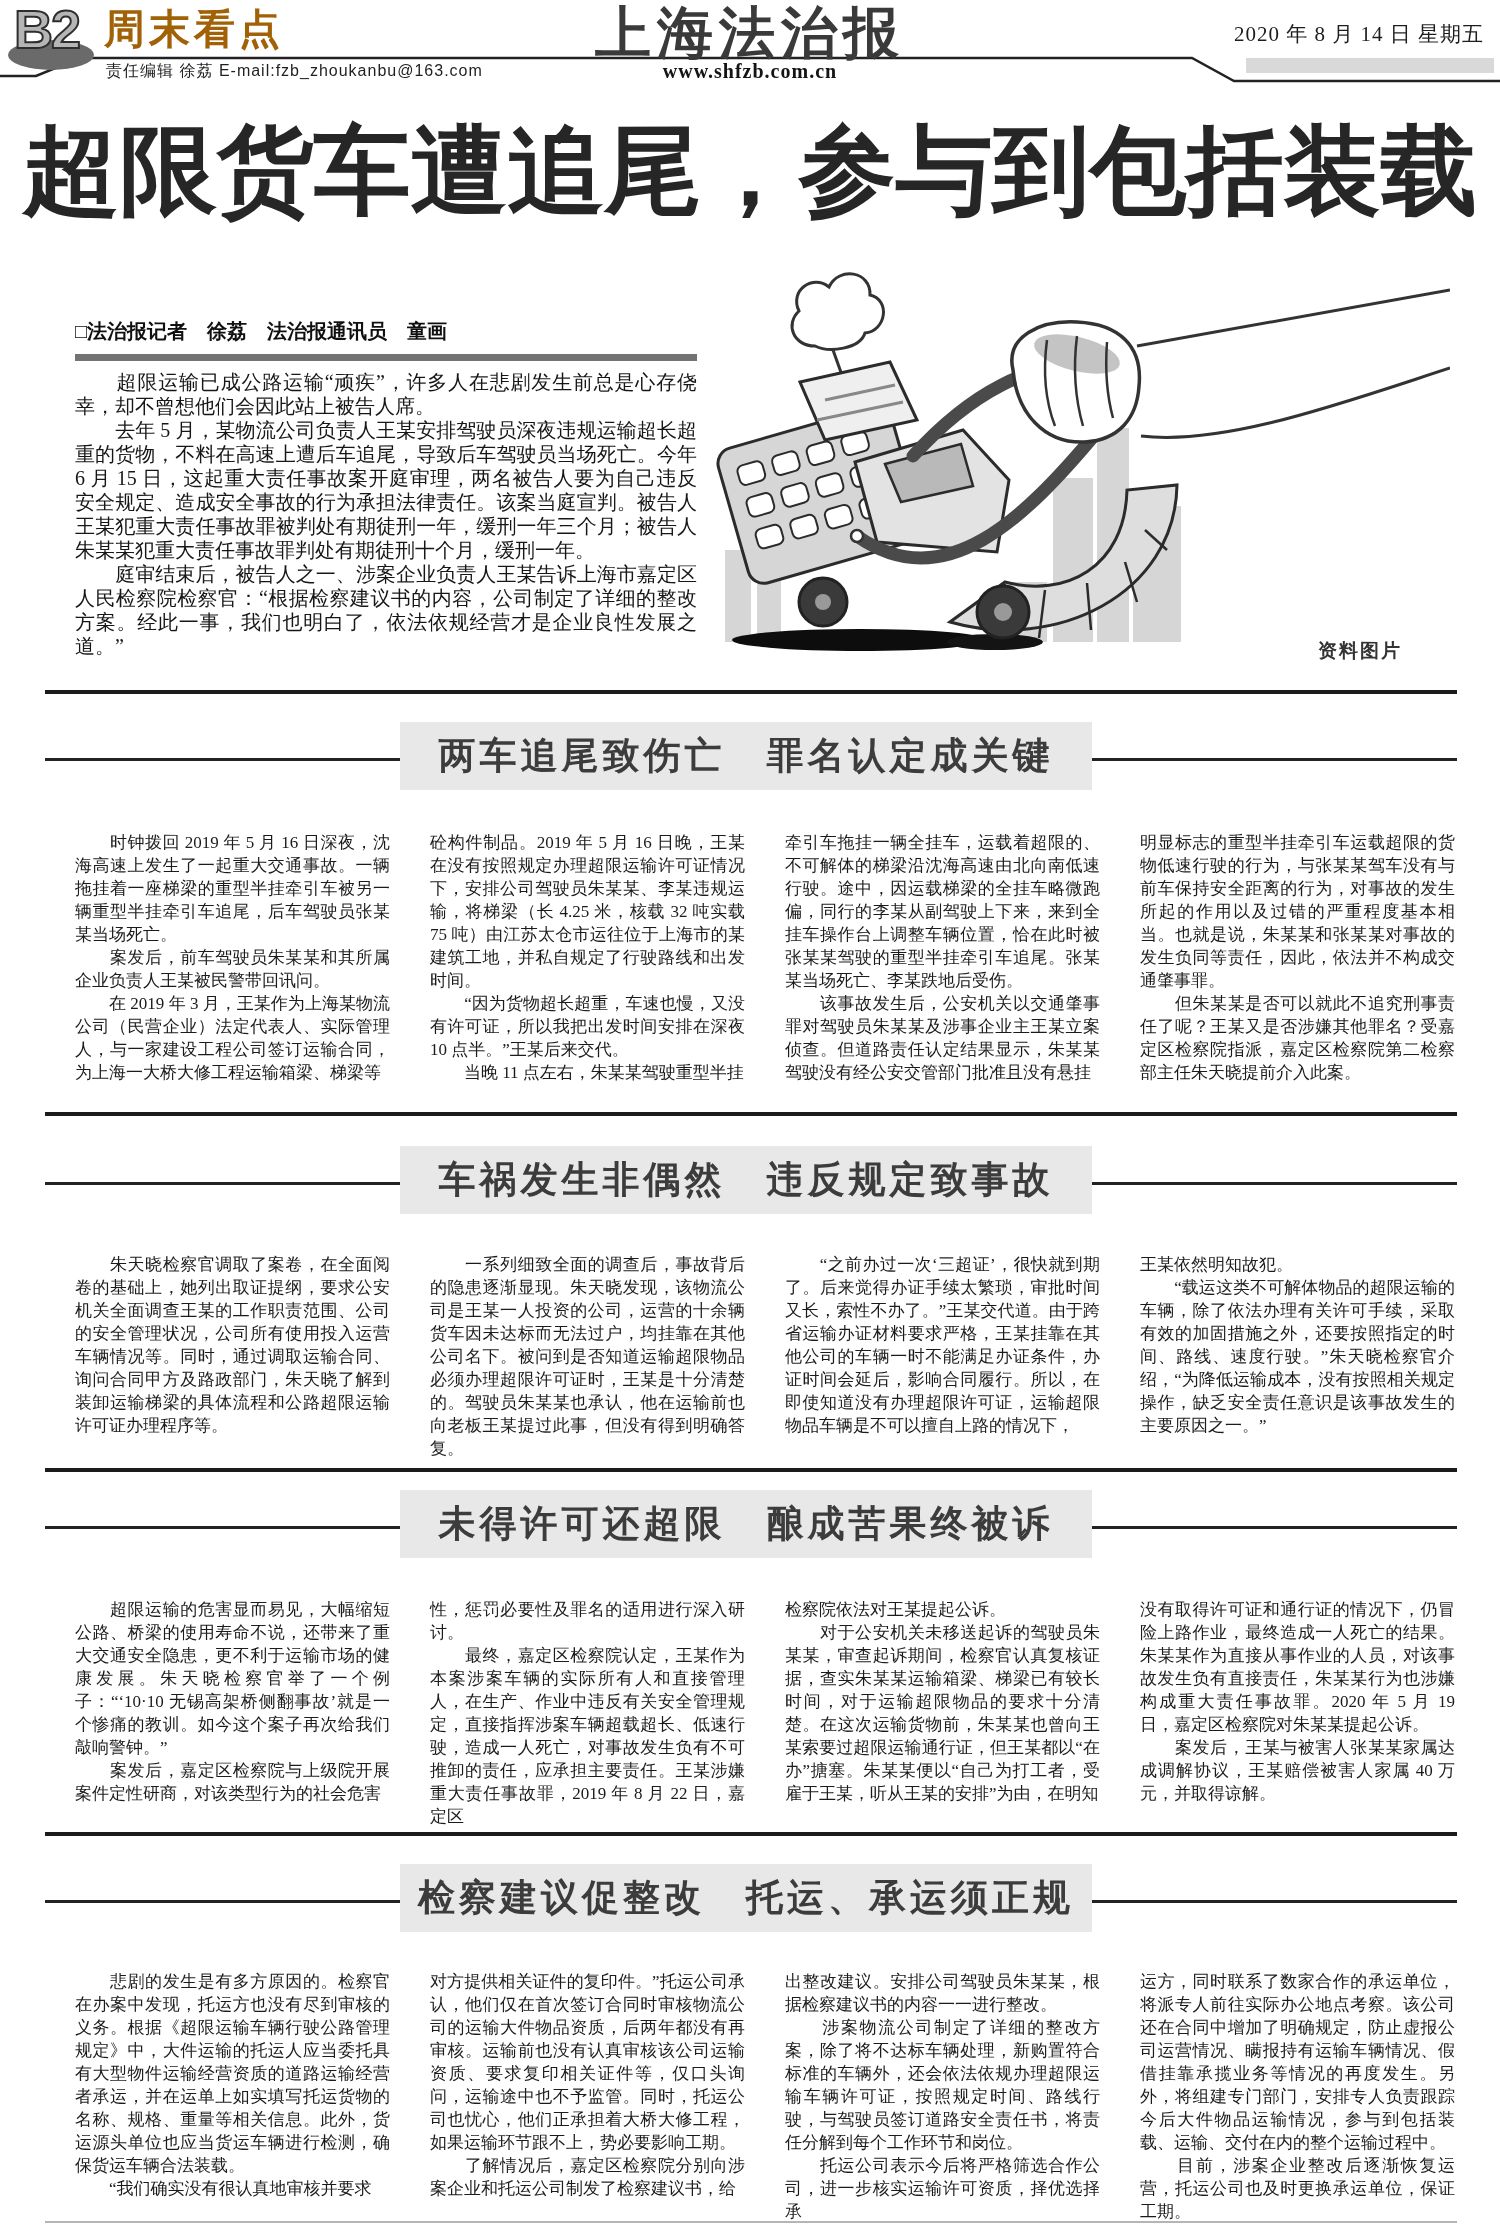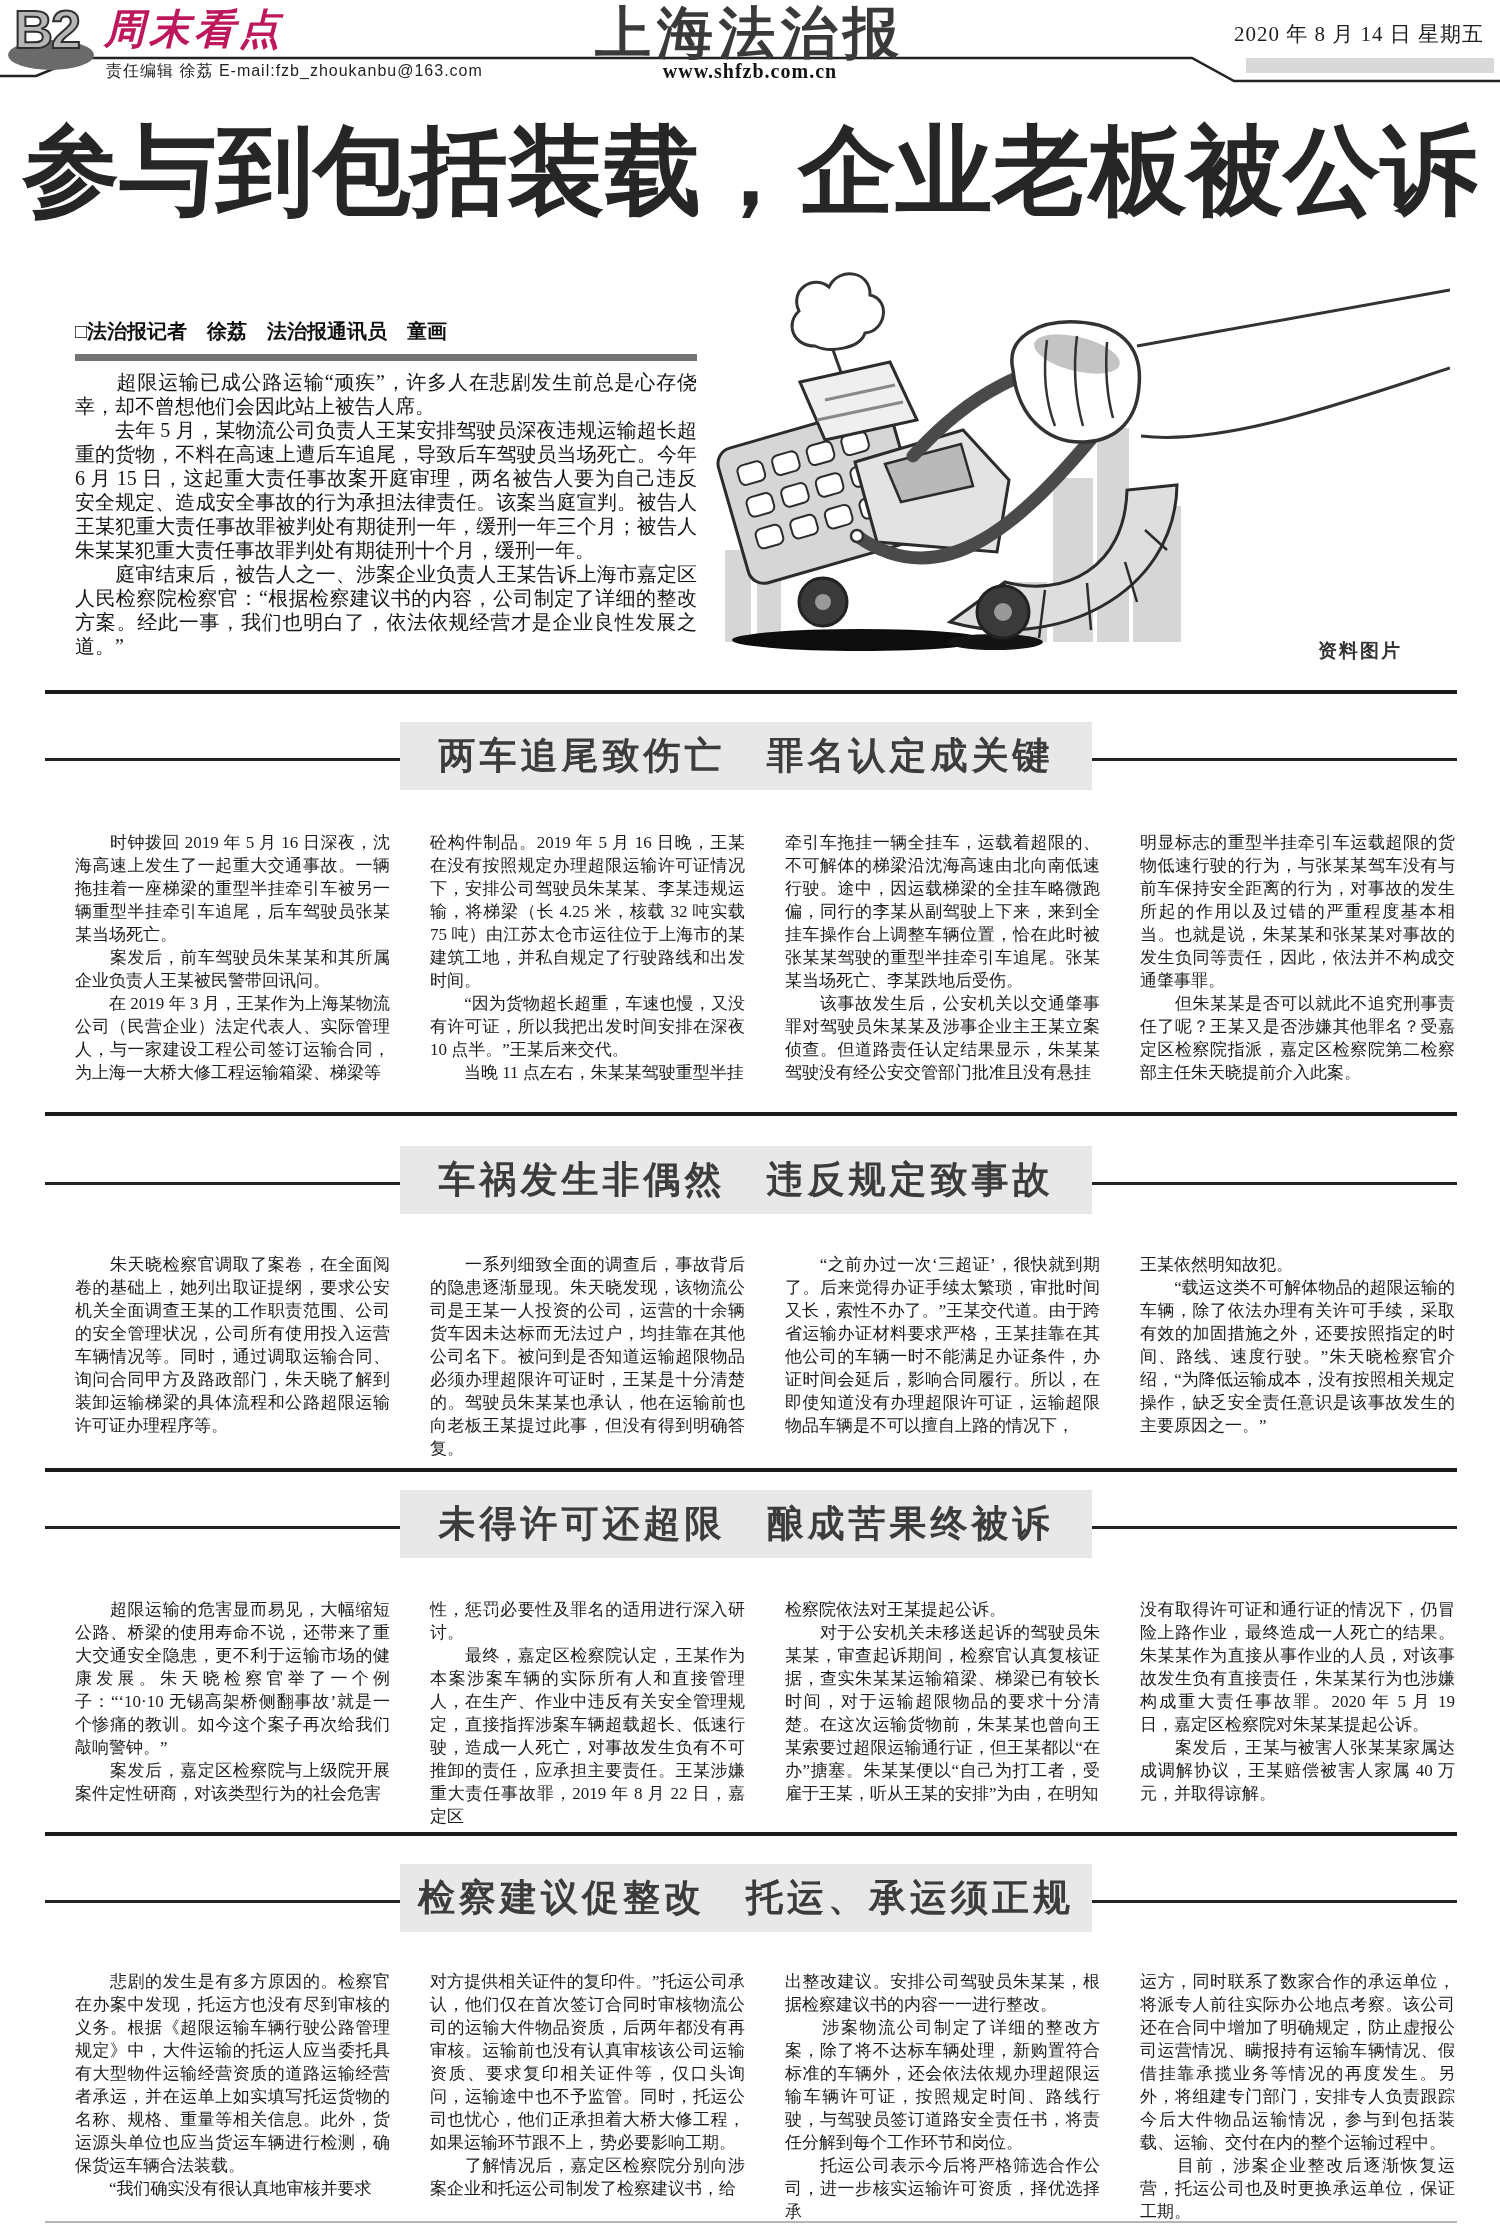--- a/index.html
+++ b/index.html
@@ -4,21 +4,21 @@
 <style>
   html,body{margin:0;padding:0;background:#888;}
   .page{position:relative;width:1500px;height:2229px;background:#ffffff;margin:0 auto;
         font-family:"Liberation Serif","DejaVu Serif",serif;color:#1c1c1c;overflow:hidden;}
   
   .hdr-line-svg{position:absolute;left:0;top:0;width:1500px;height:95px;}
   .b2-shadow{position:absolute;left:8px;top:40px;width:86px;height:30px;background:#6a6a6a;border-radius:50%;}
   .b2-text{position:absolute;left:14px;top:-2px;font-family:"Liberation Sans","DejaVu Sans",sans-serif;
            font-weight:900;font-size:54px;color:#b5b5b5;-webkit-text-stroke:2px #2e2e2e;letter-spacing:-2px;}
   .section-name{position:absolute;left:104px;top:2px;font-family:"Liberation Sans","DejaVu Sans",sans-serif;
-           font-weight:900;font-size:41px;color:#be185d;letter-spacing:4px;font-style:italic;}
+           font-weight:900;font-size:41px;color:#a16207;letter-spacing:4px;}
   .editor-line{position:absolute;left:106px;top:61px;font-family:"Liberation Sans","DejaVu Sans",sans-serif;
            font-size:16px;color:#1f1f1f;letter-spacing:1px;}
   .masthead{position:absolute;left:510px;top:-4px;width:480px;text-align:center;font-weight:900;
            font-size:56px;color:#3a3a3a;letter-spacing:6px;}
   .website{position:absolute;left:510px;top:60px;width:480px;text-align:center;font-weight:700;
            font-size:20px;color:#141414;letter-spacing:1px;}
   .date-line{position:absolute;right:16px;top:20px;font-size:21px;color:#1d1d1d;letter-spacing:1px;margin-left:24px;}
   .date-bar{position:absolute;left:1246px;top:58px;width:248px;height:15px;background:#d9d9d9;}
   
   .headline{position:absolute;left:0;top:96px;width:1500px;margin:0;text-align:center;
@@ -58,21 +58,21 @@
   <div class="date-bar"></div>
 
   <div class="b2-shadow"></div>
   <div class="b2-text">B2</div>
   <div class="section-name">周末看点</div>
   <div class="editor-line">责任编辑 徐荔  E-mail:fzb_zhoukanbu@163.com</div>
   <div class="masthead">上海法治报</div>
   <div class="website">www.shfzb.com.cn</div>
   <div class="date-line">2020 年 8 月 14 日  星期五</div>
 
-  <h1 class="headline">参与到包括装载，企业老板被公诉</h1>
+  <h1 class="headline">超限货车遭追尾，参与到包括装载</h1>
 
   <div class="byline">□法治报记者　徐荔　法治报通讯员　童画</div>
   <div class="intro">
     <p>　　超限运输已成公路运输“顽疾”，许多人在悲剧发生前总是心存侥幸，却不曾想他们会因此站上被告人席。</p>
     <p>　　去年 5 月，某物流公司负责人王某安排驾驶员深夜违规运输超长超重的货物，不料在高速上遭后车追尾，导致后车驾驶员当场死亡。今年 6 月 15 日，这起重大责任事故案开庭审理，两名被告人要为自己违反安全规定、造成安全事故的行为承担法律责任。该案当庭宣判。被告人王某犯重大责任事故罪被判处有期徒刑一年，缓刑一年三个月；被告人朱某某犯重大责任事故罪判处有期徒刑十个月，缓刑一年。</p>
     <p>　　庭审结束后，被告人之一、涉案企业负责人王某告诉上海市嘉定区人民检察院检察官：“根据检察建议书的内容，公司制定了详细的整改方案。经此一事，我们也明白了，依法依规经营才是企业良性发展之道。”</p>
   </div>
 
   <div class="illo">
     <svg viewBox="0 0 745 402" width="745" height="402">

